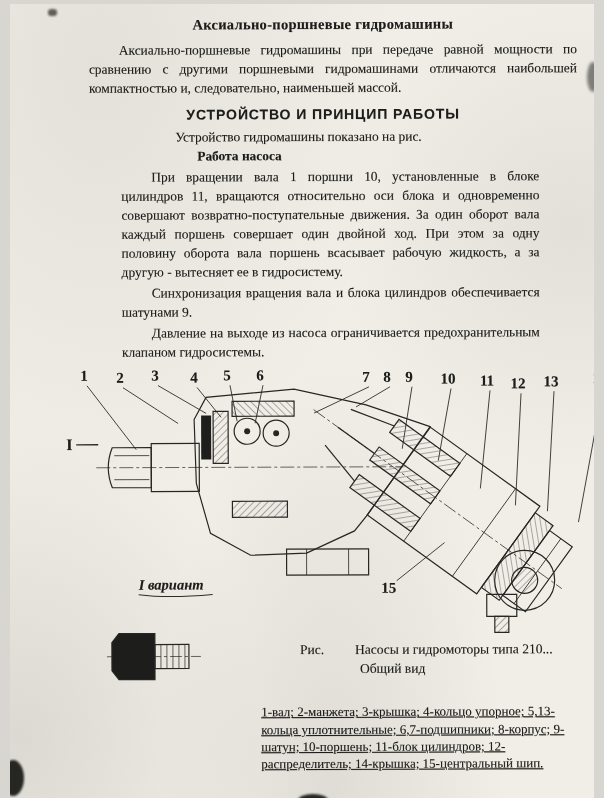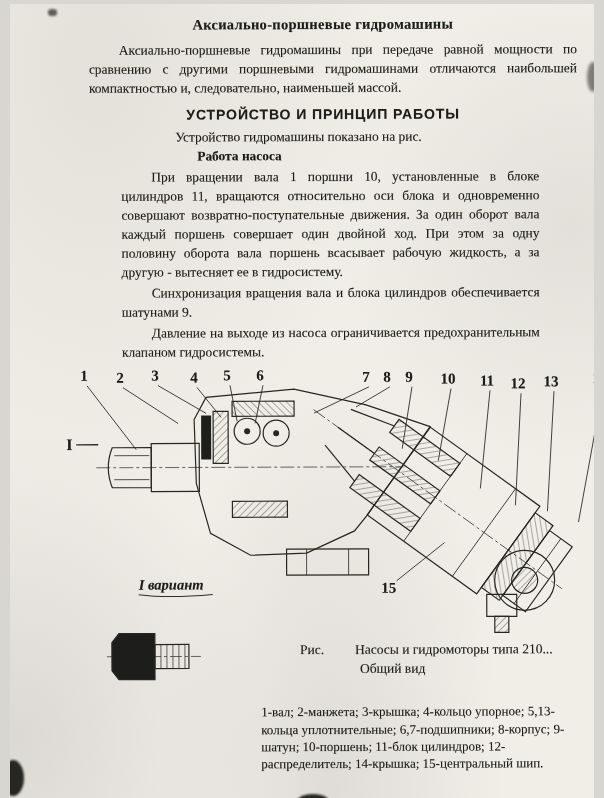--- a/index.html
+++ b/index.html
@@ -65,20 +65,21 @@
   }
   .section-mark-text { font-family: "Liberation Serif", serif; font-size: 16px; font-weight: 700; }
   .variant-text { font-family: "Liberation Serif", serif; font-size: 14.5px; font-style: italic; font-weight: 600; }
   .cap { font-family: "Liberation Serif", serif; font-size: 13.5px; }
 
   .legend {
     margin: 6px 10px 0 206px;
     font-size: 13px;
     line-height: 1.32;
     text-align: left;
+    text-decoration: underline;
   }
 
   .blot { position: absolute; background: #262622; pointer-events: none; }
   .blot-bl { left: -8px; bottom: 6px; width: 22px; height: 36px; border-radius: 50%; filter: blur(1.2px); }
   .blot-bc { left: 288px; bottom: -4px; width: 30px; height: 12px; border-radius: 50%; filter: blur(1px); }
   .blot-re { right: -5px; top: 58px; width: 12px; height: 30px; border-radius: 50%; filter: blur(1.5px); opacity: .55; }
   .blot-tl { left: 38px; top: 5px; width: 9px; height: 7px; border-radius: 40%; filter: blur(0.8px); opacity: .7; }
 </style>
 </head>
 <body>

